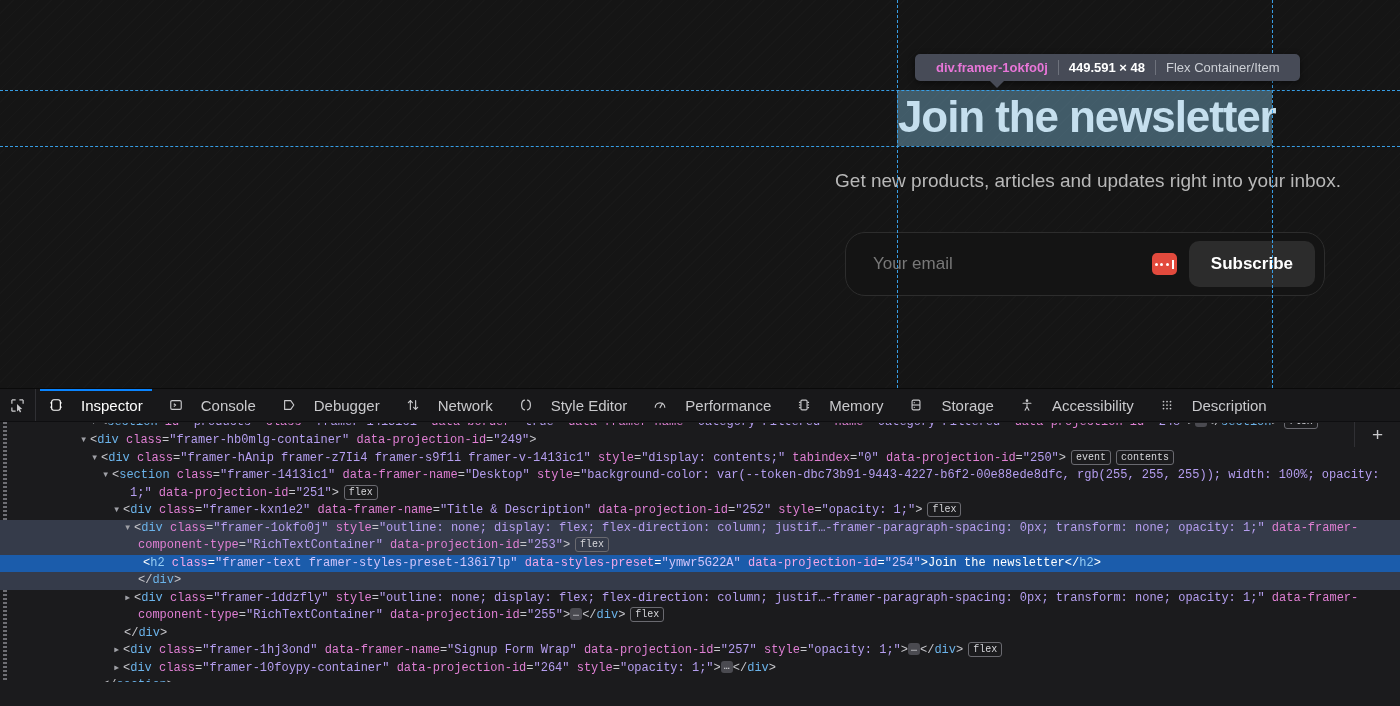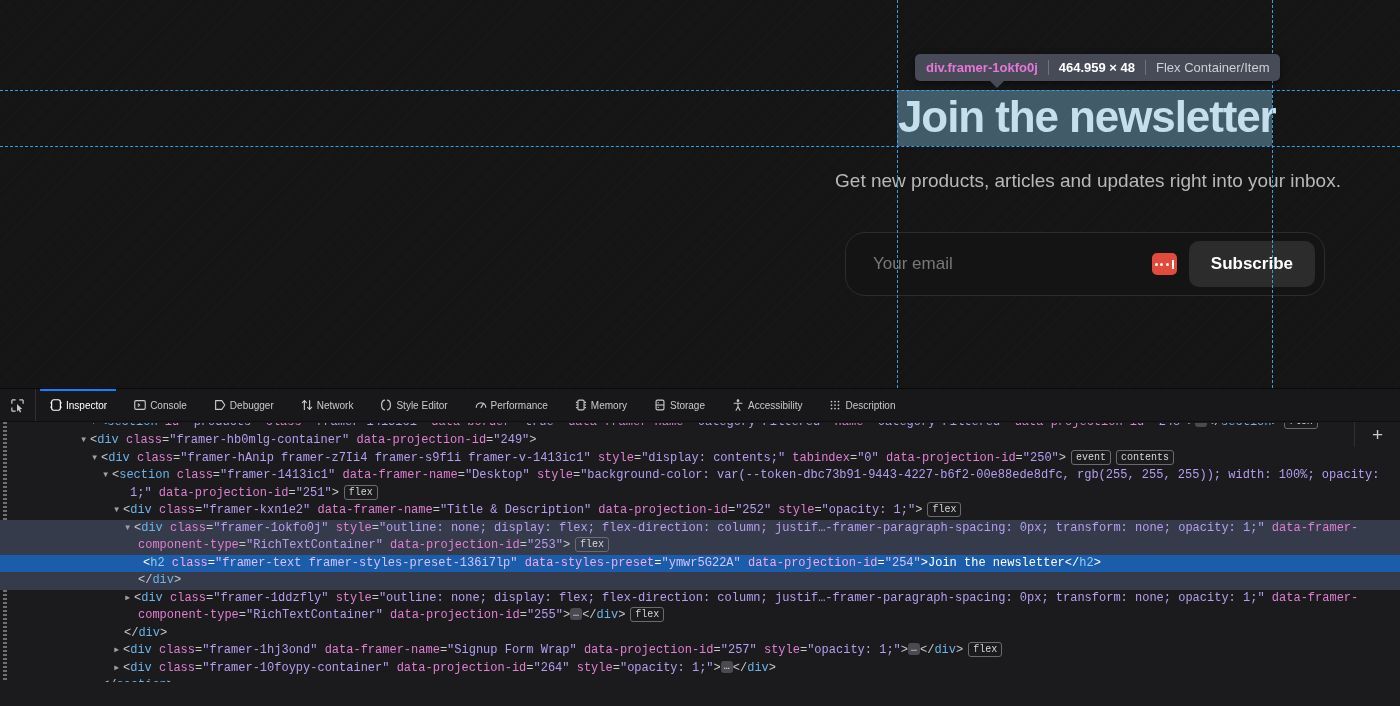--- a/index.html
+++ b/index.html
@@ -85,21 +85,21 @@
     border-left: 1px dashed #39a5f0; opacity: 0.95;
   }
   .guide-h {
     position: absolute; left: 0; right: 0; height: 0;
     border-top: 1px dashed #39a5f0; opacity: 0.95;
   }
 
   
   .el-tooltip {
     position: absolute; left: 915px; top: 54px;
-    height: 27px; padding: 0 11px;
+    height: 27px; padding: 0 21px;
     background: #474b57; border-radius: 5px;
     display: flex; align-items: center; gap: 0;
     font-size: 13px; color: #e8e8ea; white-space: nowrap;
     box-shadow: 0 2px 7px rgba(0,0,0,0.45);
   }
   .tt-tag { color: #e876d8; font-weight: 700; padding-right: 10px; }
   .tt-sep { width: 1px; height: 15px; background: #6e727c; }
   .tt-dim { padding: 0 10px; font-weight: 700; color: #ffffff; }
   .tt-role { padding-left: 10px; color: #cdd0d6; }
   .el-tooltip::after {
@@ -119,23 +119,23 @@
     display: flex; align-items: stretch;
     border-bottom: 1px solid #0e0e10;
   }
   .picker-btn {
     width: 36px; display: flex; align-items: center; justify-content: center;
     border-right: 1px solid #303034;
     cursor: pointer;
   }
   .tabs { display: flex; align-items: stretch; }
   .tab {
-    display: flex; align-items: center; gap: 3px;
+    display: flex; align-items: center; gap: 18px;
     padding: 0 13px; cursor: pointer;
-    font-size: 10px; color: #c9c9cc; white-space: nowrap;
+    font-size: 15px; color: #c9c9cc; white-space: nowrap;
     position: relative;
   }
   .tab .ticon { display: flex; align-items: center; }
   .tab.active { color: #ffffff; }
   .tab.active::before {
     content: ""; position: absolute; left: 4px; right: 4px; top: 0; height: 2px;
     background: #0a84ff;
   }
   .dt-addbtn {
     position: absolute; right: 0; top: 33px; width: 46px; height: 25px;
@@ -227,21 +227,21 @@
     </div>
 
     <div class="guide-v" style="left:897px"></div>
     <div class="guide-v" style="left:1272px"></div>
     <div class="guide-h" style="top:90px"></div>
     <div class="guide-h" style="top:146px"></div>
 
     <div class="el-tooltip">
       <span class="tt-tag">div.framer-1okfo0j</span>
       <span class="tt-sep"></span>
-      <span class="tt-dim">464.959 × 48</span>
+      <span class="tt-dim">449.591 × 48</span>
       <span class="tt-sep"></span>
       <span class="tt-role">Flex Container/Item</span>
     </div>
   </div>
 
   <div class="devtools">
 
     <div class="dt-toolbar">
       <div class="picker-btn">
         <svg width="15" height="15" viewBox="0 0 16 16">

